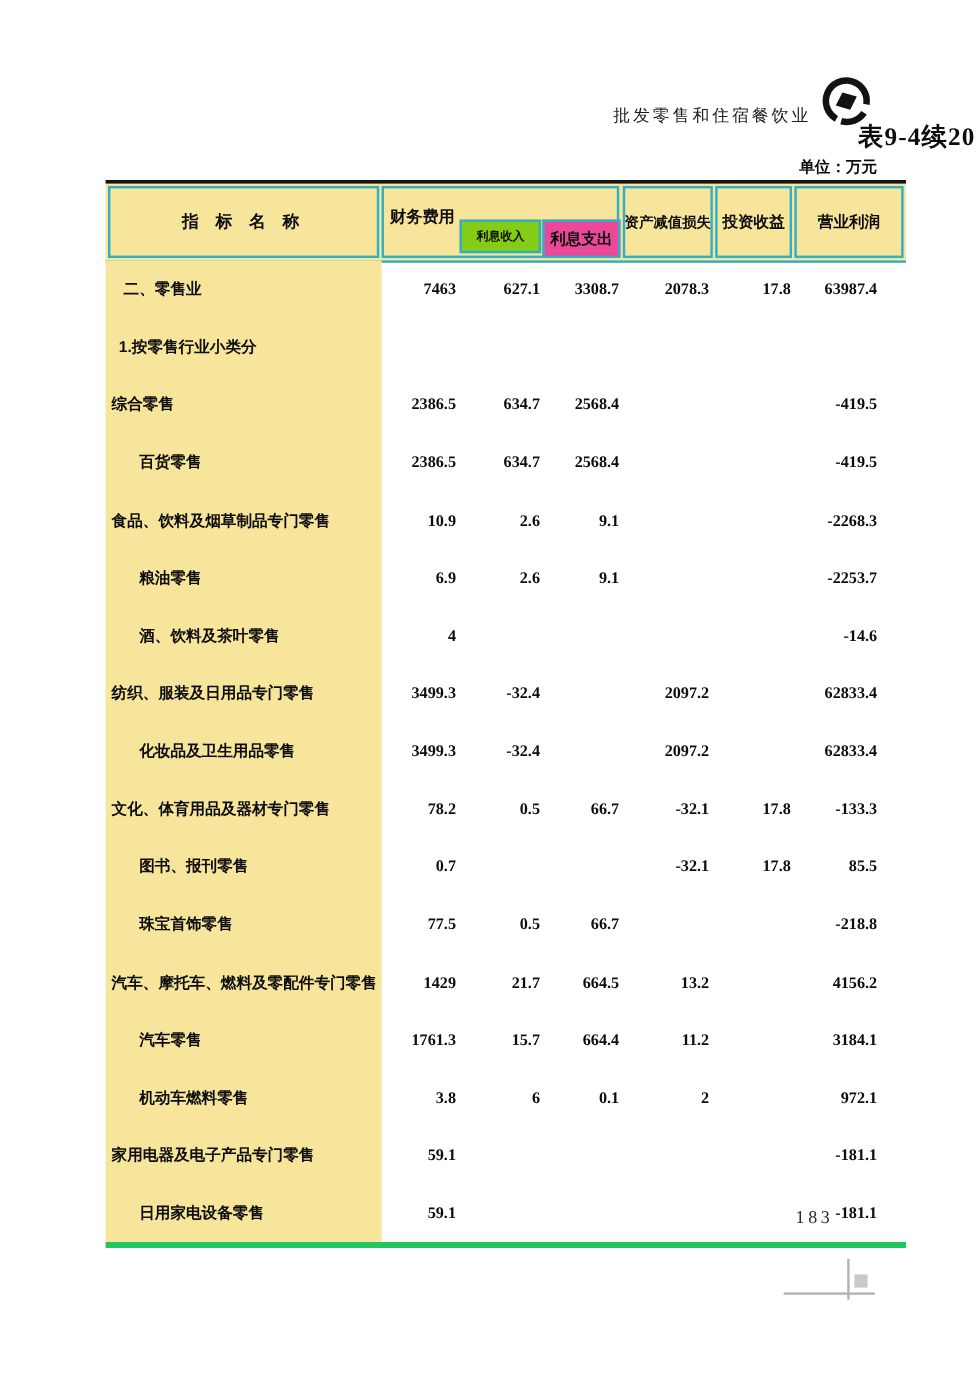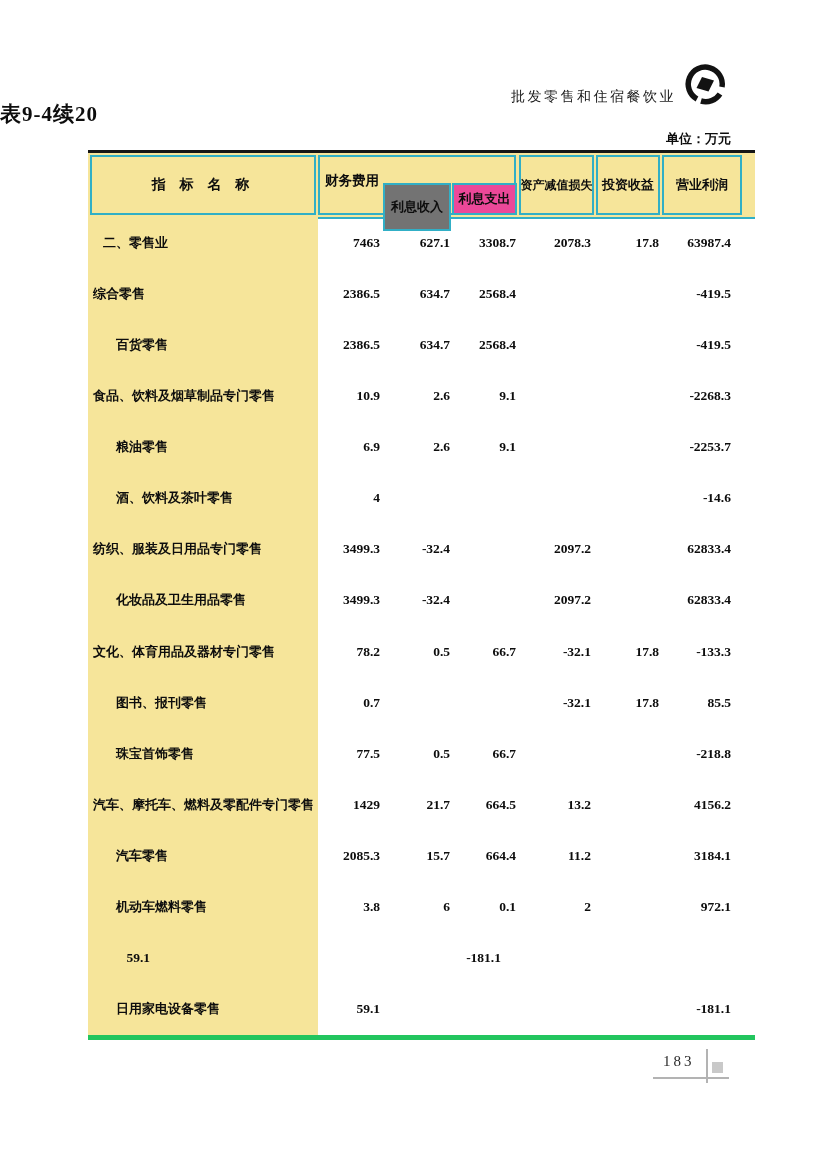--- a/index.html
+++ b/index.html
@@ -2,50 +2,50 @@
 <html><head>
 <meta charset="utf-8">
 <style>
   html,body{margin:0;padding:0}
   body{width:813px;height:1150px;background:#fff;font-family:"Liberation Sans",sans-serif;color:#111}
   .page{position:relative;width:813px;height:1150px;background:#ffffff;overflow:hidden}
 
   
   .masthead-text{position:absolute;top:88px;right:137px;font-family:Liberation Serif, serif;font-size:14px;letter-spacing:2.5px;color:#1a1a1a;white-space:nowrap}
   .logo{position:absolute;left:684px;top:63px;width:42px;height:42px}
-  .doc-title{position:absolute;top:100px;left:0;width:813px;text-align:left;font-family:"Liberation Serif",serif;font-weight:bold;font-size:21px;letter-spacing:1px;color:#0d0d0d}
+  .doc-title{position:absolute;top:100px;left:0;width:813px;text-align:right;font-family:"Liberation Serif",serif;font-weight:bold;font-size:21px;letter-spacing:1px;color:#0d0d0d}
   .unit{position:absolute;top:130px;right:82px;font-size:13px;font-weight:bold;color:#0d0d0d}
 
   
   .thead{position:absolute;left:88px;top:150px;width:667px;height:64px;background:#f6e59a;border-top:3px solid #151515;border-bottom:2px solid #31afc6}
   .hcell{position:absolute;border:2px solid #31afc6;display:flex;align-items:center;justify-content:center;font-weight:bold;box-sizing:border-box;color:#0d0d0d;white-space:nowrap}
   .h-indicator{left:2px;top:2px;width:226px;height:60px;font-size:14px;letter-spacing:5px}
   .h-group{left:230px;top:2px;width:198px;height:60px;border:2px solid #31afc6;position:absolute;box-sizing:border-box}
   .h-grouplabel{position:absolute;left:237px;top:19px;font-size:13.5px;font-weight:bold;color:#0d0d0d}
-  .h-sub1{left:295px;top:30px;width:68px;height:48px;font-size:13px;background:#737373}
+  .h-sub1{left:295px;top:30px;width:68px;height:28px;font-size:10px;background:#84cc16}
   .h-sub2{left:364px;top:30px;width:65px;height:32px;font-size:13px;background:#ec4899}
   .h-impair{left:431px;top:2px;width:75px;height:60px;font-size:12px}
   .h-invest{left:508px;top:2px;width:64px;height:60px;font-size:13px}
-  .h-profit{left:574px;top:2px;width:80px;height:60px;font-size:13px}
+  .h-profit{left:574px;top:2px;width:91px;height:60px;font-size:13px}
 
   
   .tbody{position:absolute;left:88px;top:217px;width:667px;height:818px;border-bottom:5px solid #22c55e;display:flex;flex-direction:column}
   .label-col-bg{position:absolute;left:0;top:0;width:230px;height:100%;background:#f6e59a}
   .row{flex:1;display:flex;align-items:center;position:relative}
   .rlabel{width:230px;font-size:13px;font-weight:bold;box-sizing:border-box;color:#0d0d0d;white-space:nowrap}
   .lv0{padding-left:11px}
   .lv1{padding-left:15px}
   .lv2{padding-left:5px}
   .lv3{padding-left:28px}
   .vals{display:flex}
   .cell{font-family:"Liberation Serif",serif;font-weight:bold;font-size:13.5px;text-align:right;color:#0d0d0d}
   .c0{width:62px}.c1{width:70px}.c2{width:66px}.c3{width:75px}.c4{width:68px}.c5{width:72px}
 
   
-  .page-number{position:absolute;left:663px;top:1053px;font-family:"Liberation Serif",serif;font-size:15px;letter-spacing:3px;color:#2a2a2a}
+  .page-number{position:absolute;left:663px;top:1007px;font-family:"Liberation Serif",serif;font-size:15px;letter-spacing:3px;color:#2a2a2a}
   .foot-hline{position:absolute;left:653px;top:1077px;width:76px;height:2px;background:#b3b3b3}
   .foot-vline{position:absolute;left:706px;top:1049px;width:2px;height:34px;background:#b3b3b3}
   .foot-square{position:absolute;left:712px;top:1062px;width:11px;height:11px;background:#c9c9c9}
 </style>
 </head>
 <body>
 
 <div class="page">
 
   <div class="masthead-text">批发零售和住宿餐饮业</div>
@@ -81,20 +81,31 @@
         <div class="vals">
           <div class="cell c0">7463</div>
           <div class="cell c1">627.1</div>
           <div class="cell c2">3308.7</div>
           <div class="cell c3">2078.3</div>
           <div class="cell c4">17.8</div>
           <div class="cell c5">63987.4</div>
         </div>
       </div>
       <div class="row">
+        <div class="rlabel lv0">1.按零售行业小类分</div>
+        <div class="vals">
+          <div class="cell c0"></div>
+          <div class="cell c1"></div>
+          <div class="cell c2"></div>
+          <div class="cell c3"></div>
+          <div class="cell c4"></div>
+          <div class="cell c5"></div>
+        </div>
+      </div>
+      <div class="row">
         <div class="rlabel lv2">综合零售</div>
         <div class="vals">
           <div class="cell c0">2386.5</div>
           <div class="cell c1">634.7</div>
           <div class="cell c2">2568.4</div>
           <div class="cell c3"></div>
           <div class="cell c4"></div>
           <div class="cell c5">-419.5</div>
         </div>
       </div>
@@ -204,40 +215,41 @@
           <div class="cell c1">21.7</div>
           <div class="cell c2">664.5</div>
           <div class="cell c3">13.2</div>
           <div class="cell c4"></div>
           <div class="cell c5">4156.2</div>
         </div>
       </div>
       <div class="row">
         <div class="rlabel lv3">汽车零售</div>
         <div class="vals">
-          <div class="cell c0">2085.3</div>
+          <div class="cell c0">1761.3</div>
           <div class="cell c1">15.7</div>
           <div class="cell c2">664.4</div>
           <div class="cell c3">11.2</div>
           <div class="cell c4"></div>
           <div class="cell c5">3184.1</div>
         </div>
       </div>
       <div class="row">
         <div class="rlabel lv3">机动车燃料零售</div>
         <div class="vals">
           <div class="cell c0">3.8</div>
           <div class="cell c1">6</div>
           <div class="cell c2">0.1</div>
           <div class="cell c3">2</div>
           <div class="cell c4"></div>
           <div class="cell c5">972.1</div>
         </div>
       </div>
       <div class="row">
+        <div class="rlabel lv2">家用电器及电子产品专门零售</div>
         <div class="vals">
           <div class="cell c0">59.1</div>
           <div class="cell c1"></div>
           <div class="cell c2"></div>
           <div class="cell c3"></div>
           <div class="cell c4"></div>
           <div class="cell c5">-181.1</div>
         </div>
       </div>
       <div class="row">

